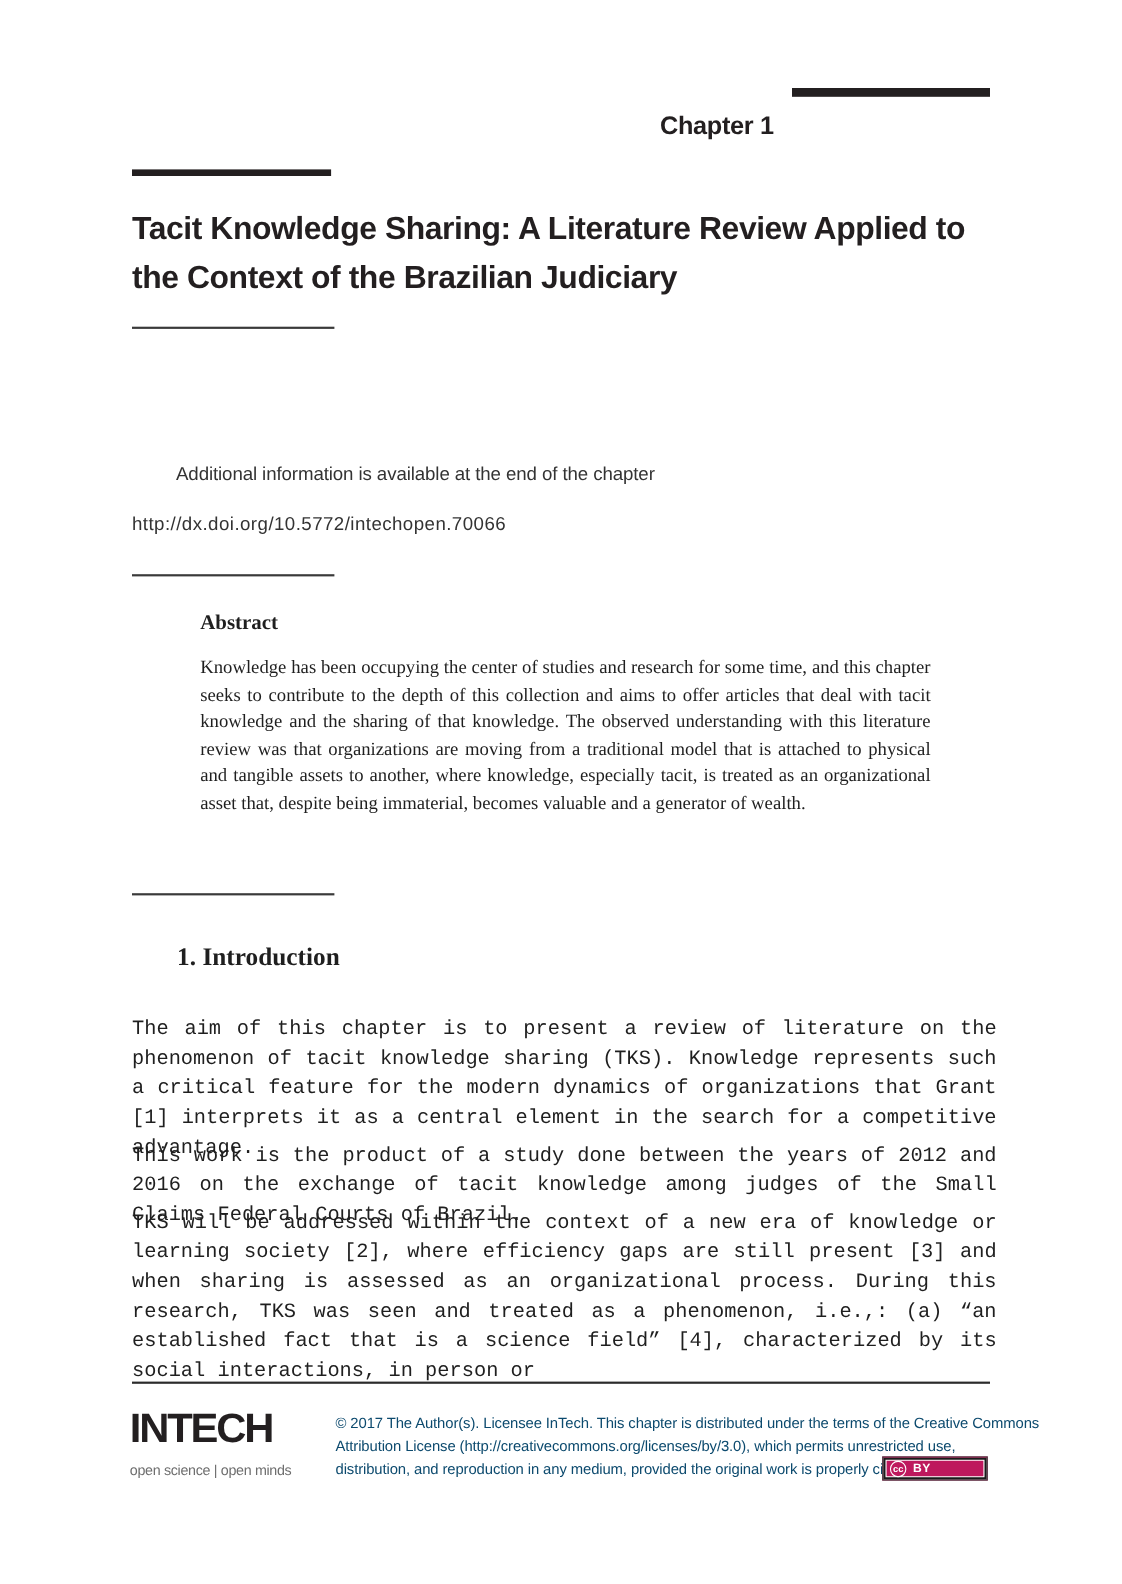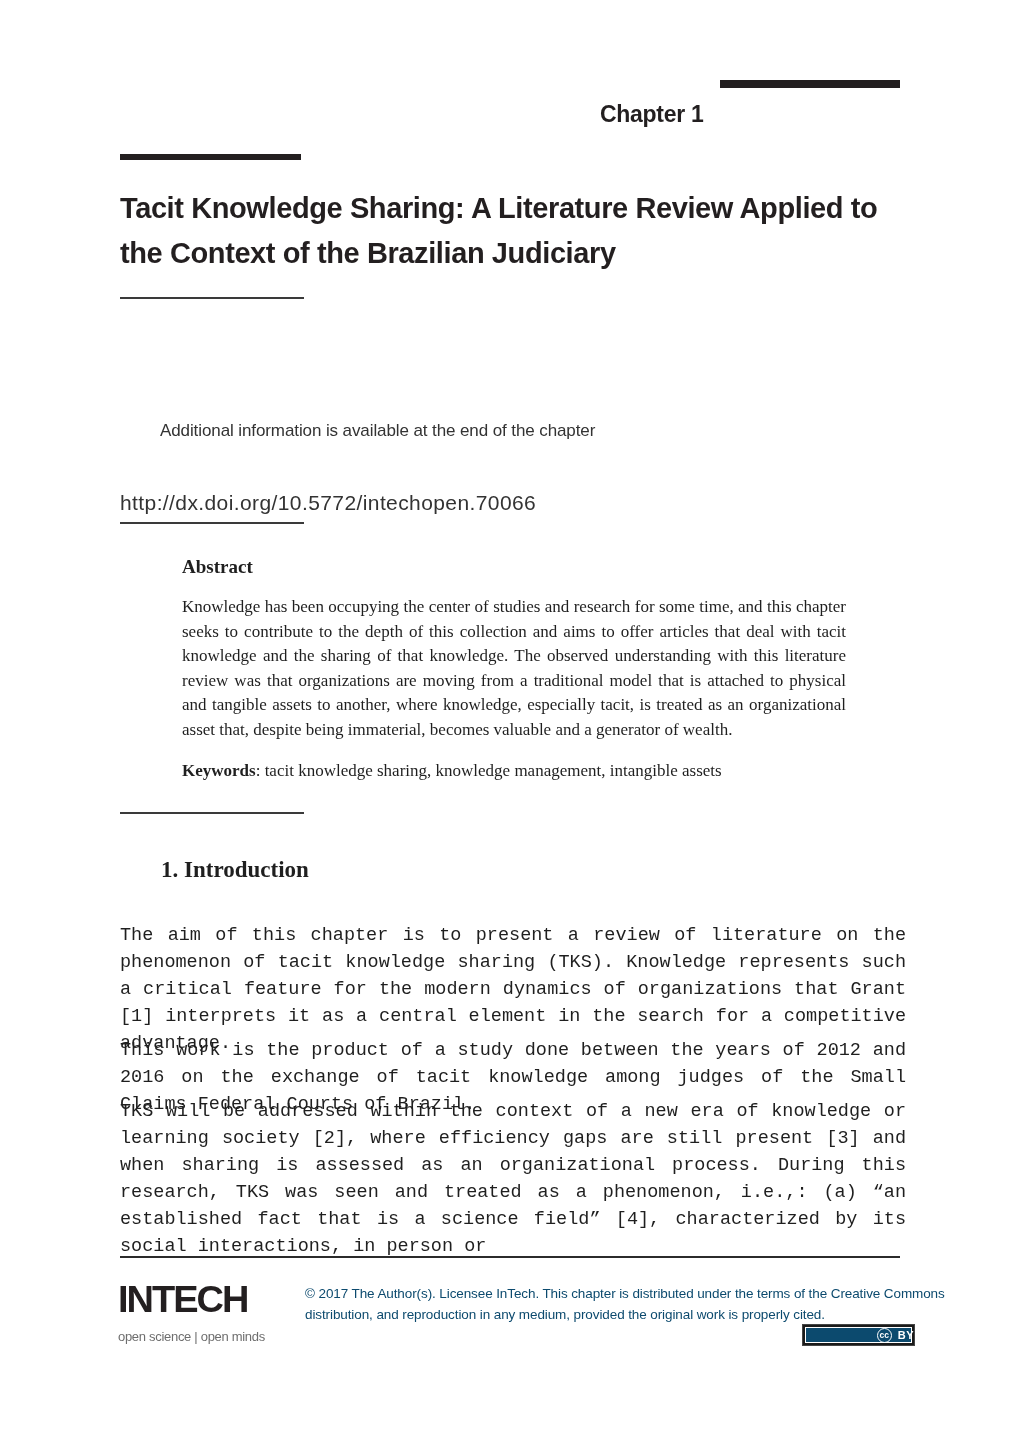--- a/index.html
+++ b/index.html
@@ -77,26 +77,25 @@
     left: 120px; top: 421px;
     font-size: 17px;
     color: #333333;
     letter-spacing: -0.1px;
     margin-left: 40px;
   }
 
   .doi-link {
     position: absolute;
     left: 120px; top: 467px;
-    font-size: 21px;
+    font-size: 17px;
     color: #333333;
     letter-spacing: 0.4px;
     text-decoration: none;
     cursor: pointer;
-    margin-top: 24px;
   }
 
   
   .abstract-heading {
     position: absolute;
     left: 182px; top: 556px;
     font-family: "Liberation Serif", serif;
     font-size: 19px;
     font-weight: bold;
     color: #1f1f1f;
@@ -176,28 +175,27 @@
     left: 305px; top: 1283px;
     font-size: 13.5px;
     line-height: 21px;
     color: #0c4a6e;
     white-space: nowrap;
     letter-spacing: -0.1px;
   }
   .cc-badge {
     position: absolute;
     left: 802px; top: 1324px;
-    width: 113px; height: 22px;
-    background: #0c4a6e;
+    width: 96px; height: 22px;
+    background: #be185d;
     border: 1px solid #444;
     box-shadow: inset 0 0 0 2px #1a1a1a, inset 0 0 0 3px #ffffff;
     display: flex;
     align-items: center;
     cursor: pointer;
-    justify-content: flex-end;
   }
   .cc-circle {
     width: 15px; height: 15px;
     margin-left: 6px;
     border: 1.6px solid #ffffff;
     border-radius: 50%;
     color: #ffffff;
     font-size: 8.5px;
     font-weight: bold;
     display: flex;
@@ -228,38 +226,38 @@
 
 
   <div class="avail-note">Additional information is available at the end of the chapter</div>
 
   <a class="doi-link">http://dx.doi.org/10.5772/intechopen.70066</a>
 
   <div class="rule rule-abstract"></div>
 
   <div class="abstract-heading">Abstract</div>
   <p class="abstract-body">Knowledge has been occupying the center of studies and research for some time, and this chapter seeks to contribute to the depth of this collection and aims to offer articles that deal with tacit knowledge and the sharing of that knowledge. The observed understanding with this literature review was that organizations are moving from a traditional model that is attached to physical and tangible assets to another, where knowledge, especially tacit, is treated as an organizational asset that, despite being immaterial, becomes valuable and a generator of wealth.</p>
-  <p class="keywords-line"><b>Keywords</b><span>: tacit knowledge sharing, knowledge management, intangible assets</span></p>
 
   <div class="rule rule-intro"></div>
 
   <h2 class="section-heading">1. Introduction</h2>
   <p class="body-para para-1">The aim of this chapter is to present a review of literature on the phenomenon of tacit knowledge sharing (TKS). Knowledge represents such a critical feature for the modern dynamics of organizations that Grant [1] interprets it as a central element in the search for a competitive advantage.</p>
   <p class="body-para para-2">This work is the product of a study done between the years of 2012 and 2016 on the exchange of tacit knowledge among judges of the Small Claims Federal Courts of Brazil.</p>
   <p class="body-para para-3">TKS will be addressed within the context of a new era of knowledge or learning society [2], where efficiency gaps are still present [3] and when sharing is assessed as an organizational process. During this research, TKS was seen and treated as a phenomenon, i.e.,: (a) “an established fact that is a science field” [4], characterized by its social interactions, in person or</p>
 
   <div class="footer-rule"></div>
 
   <div class="logo">
     <div class="logo-word">INTECH</div>
     <div class="logo-tagline">open science | open minds</div>
   </div>
 
   <div class="license-text">
     <div>© 2017 The Author(s). Licensee InTech. This chapter is distributed under the terms of the Creative Commons</div>
+    <div>Attribution License (http://creativecommons.org/licenses/by/3.0), which permits unrestricted use,</div>
     <div>distribution, and reproduction in any medium, provided the original work is properly cited.</div>
   </div>
 
   <div class="cc-badge">
     <span class="cc-circle">cc</span>
     <span class="cc-by">BY</span>
   </div>
 
 </div>
 

